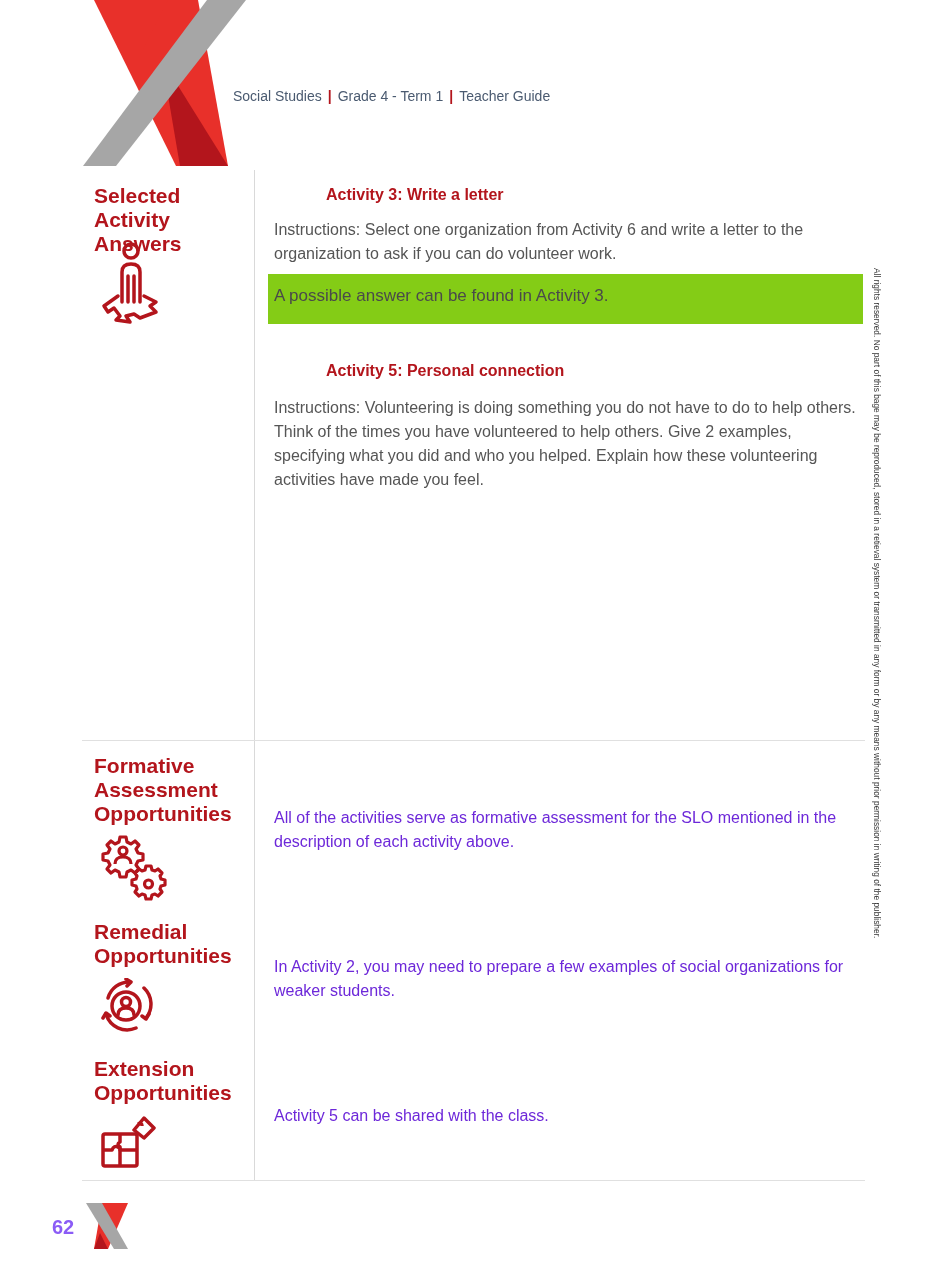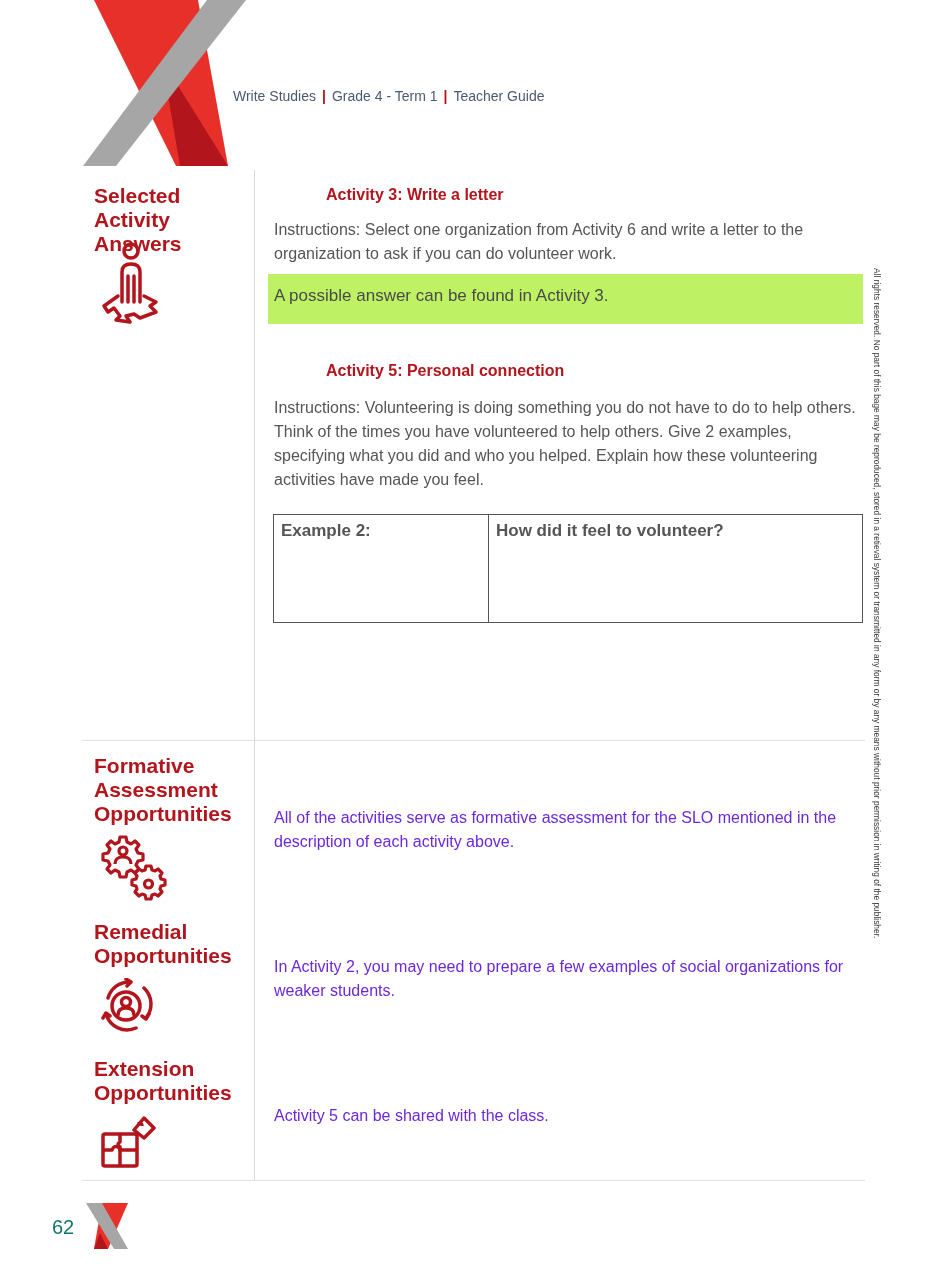--- a/index.html
+++ b/index.html
@@ -26,57 +26,57 @@
   .side-icon { position: absolute; left: 100px; }
 
   .act-title {
     position: absolute; left: 326px; color: #b3151c; font-weight: bold; font-size: 16px;
   }
   .para {
     position: absolute; left: 274px; width: 590px; font-size: 16px; line-height: 24px; color: #555;
   }
   .answer-box {
     position: absolute; left: 268px; top: 274px; width: 595px; height: 50px;
-    background: #bef264; box-sizing: border-box; padding: 12px 6px;
+    background: #84cc16; box-sizing: border-box; padding: 12px 6px;
     font-size: 17px; color: #4a4a4a;
   }
   table.ex {
     position: absolute; left: 273px; top: 514px; width: 590px; border-collapse: collapse;
   }
   table.ex td {
     border: 1px solid #555; vertical-align: top; height: 108px; padding: 6px 7px;
     font-size: 17px; font-weight: bold; color: #555; box-sizing: border-box;
   }
   table.ex td.c1 { width: 215px; }
 
   .body-text {
     position: absolute; left: 274px; width: 590px; font-size: 16px; line-height: 24px; color: #6d28d9;
   }
   .rights {
     position: absolute; left: 870px; top: 268px; width: 740px; height: 12px;
     transform-origin: 0 0; transform: rotate(90deg) translate(0, -12px);
     font-size: 8.4px; color: #333; white-space: nowrap;
   }
   .page-num {
-    position: absolute; left: 52px; top: 1216px; font-size: 20px; font-weight: normal; color: #0f766e;
+    position: absolute; left: 52px; top: 1216px; font-size: 20px; font-weight: bold; color: #8b5cf6;
   }
   .logo-bottom { position: absolute; left: 86px; top: 1203px; width: 44px; height: 46px; }
 </style>
 </head>
 <body>
 
 <svg class="logo-top" viewBox="0 0 170 166">
   <polygon points="14,0 118,0 148,166 96,166" fill="#e8302a"></polygon>
   <polygon points="82,60 148,166 100,166" fill="#b3151c"></polygon>
   <polygon points="60,0 88,0 60,55" fill="#e8302a"></polygon>
   <polygon points="127,0 166,0 36,166 3,166" fill="#a6a6a6"></polygon>
 </svg>
 
 <div class="header-bar">
-  <span>Write Studies</span><span class="sep">|</span><span>Grade 4 - Term 1</span><span class="sep">|</span><span>Teacher Guide</span>
+  <span>Social Studies</span><span class="sep">|</span><span>Grade 4 - Term 1</span><span class="sep">|</span><span>Teacher Guide</span>
 </div>
 
 <div class="vline" style="top:170px;height:1010px;"></div>
 <div class="hline" style="top:740px;width:783px;"></div>
 <div class="hline" style="top:1180px;width:783px;"></div>
 
 <div class="side-title" style="top:184px;width:150px;">Selected Activity Answers</div>
 <svg class="side-icon" style="top:240px;" width="66" height="86" viewBox="0 0 66 86" fill="none" stroke="#b3151c" stroke-width="3.5" stroke-linejoin="round" stroke-linecap="round">
   <circle cx="31" cy="11" r="7"></circle>
   <path d="M22 62 V32 Q22 24 31 24 Q40 24 40 32 V62"></path>
@@ -86,24 +86,20 @@
 
 <div class="act-title" style="top:186px;text-align:center;">Activity 3: Write a letter</div>
 <div class="para" style="top:218px;">Instructions: Select one organization from Activity 6 and write a letter to the organization to ask if you can do volunteer work.</div>
 <div class="answer-box">A possible answer can be found in Activity 3.</div>
 
 <div class="act-title" style="top:362px;">Activity 5: Personal connection</div>
 <div class="para" style="top:396px;width:585px;">Instructions: Volunteering is doing something you do not have to do to help others.  Think of the times you have volunteered to help others.  Give 2 examples, specifying what you did and who you helped. Explain how these volunteering activities have made you feel.</div>
 
 <table class="ex">
   <tbody>
-  <tr>
-    <td class="c1">Example 2:</td>
-    <td>How did it feel to volunteer?</td>
-  </tr>
 </tbody>
   </table>
 
 <div class="side-title" style="top:754px;width:140px;">Formative Assessment Opportunities</div>
 <svg class="side-icon" style="top:834px;" width="68" height="68" viewBox="0 0 68 68" fill="none" stroke="#b3151c" stroke-width="3.2" stroke-linejoin="round">
   <path d="M20 3 h6 l1 5 l4 2 l4-3 l4 4 l-3 4 l2 4 l5 1 v6 l-5 1 l-2 4 l3 4 l-4 4 l-4-3 l-4 2 l-1 5 h-6 l-1-5 l-4-2 l-4 3 l-4-4 l3-4 l-2-4 l-5-1 v-6 l5-1 l2-4 l-3-4 l4-4 l4 3 l4-2 z"></path>
   <circle cx="23" cy="17" r="4"></circle>
   <path d="M15 30 Q15 23 23 23 Q31 23 31 30"></path>
   <path d="M46 32 h5 l1 4 l3 1 l3-2 l4 4 l-2 3 l1 3 l4 1 v5 l-4 1 l-1 3 l2 3 l-4 4 l-3-2 l-3 1 l-1 4 h-5 l-1-4 l-3-1 l-3 2 l-4-4 l2-3 l-1-3 l-4-1 v-5 l4-1 l1-3 l-2-3 l4-4 l3 2 l3-1 z"></path>
   <circle cx="48.5" cy="50" r="4"></circle>

